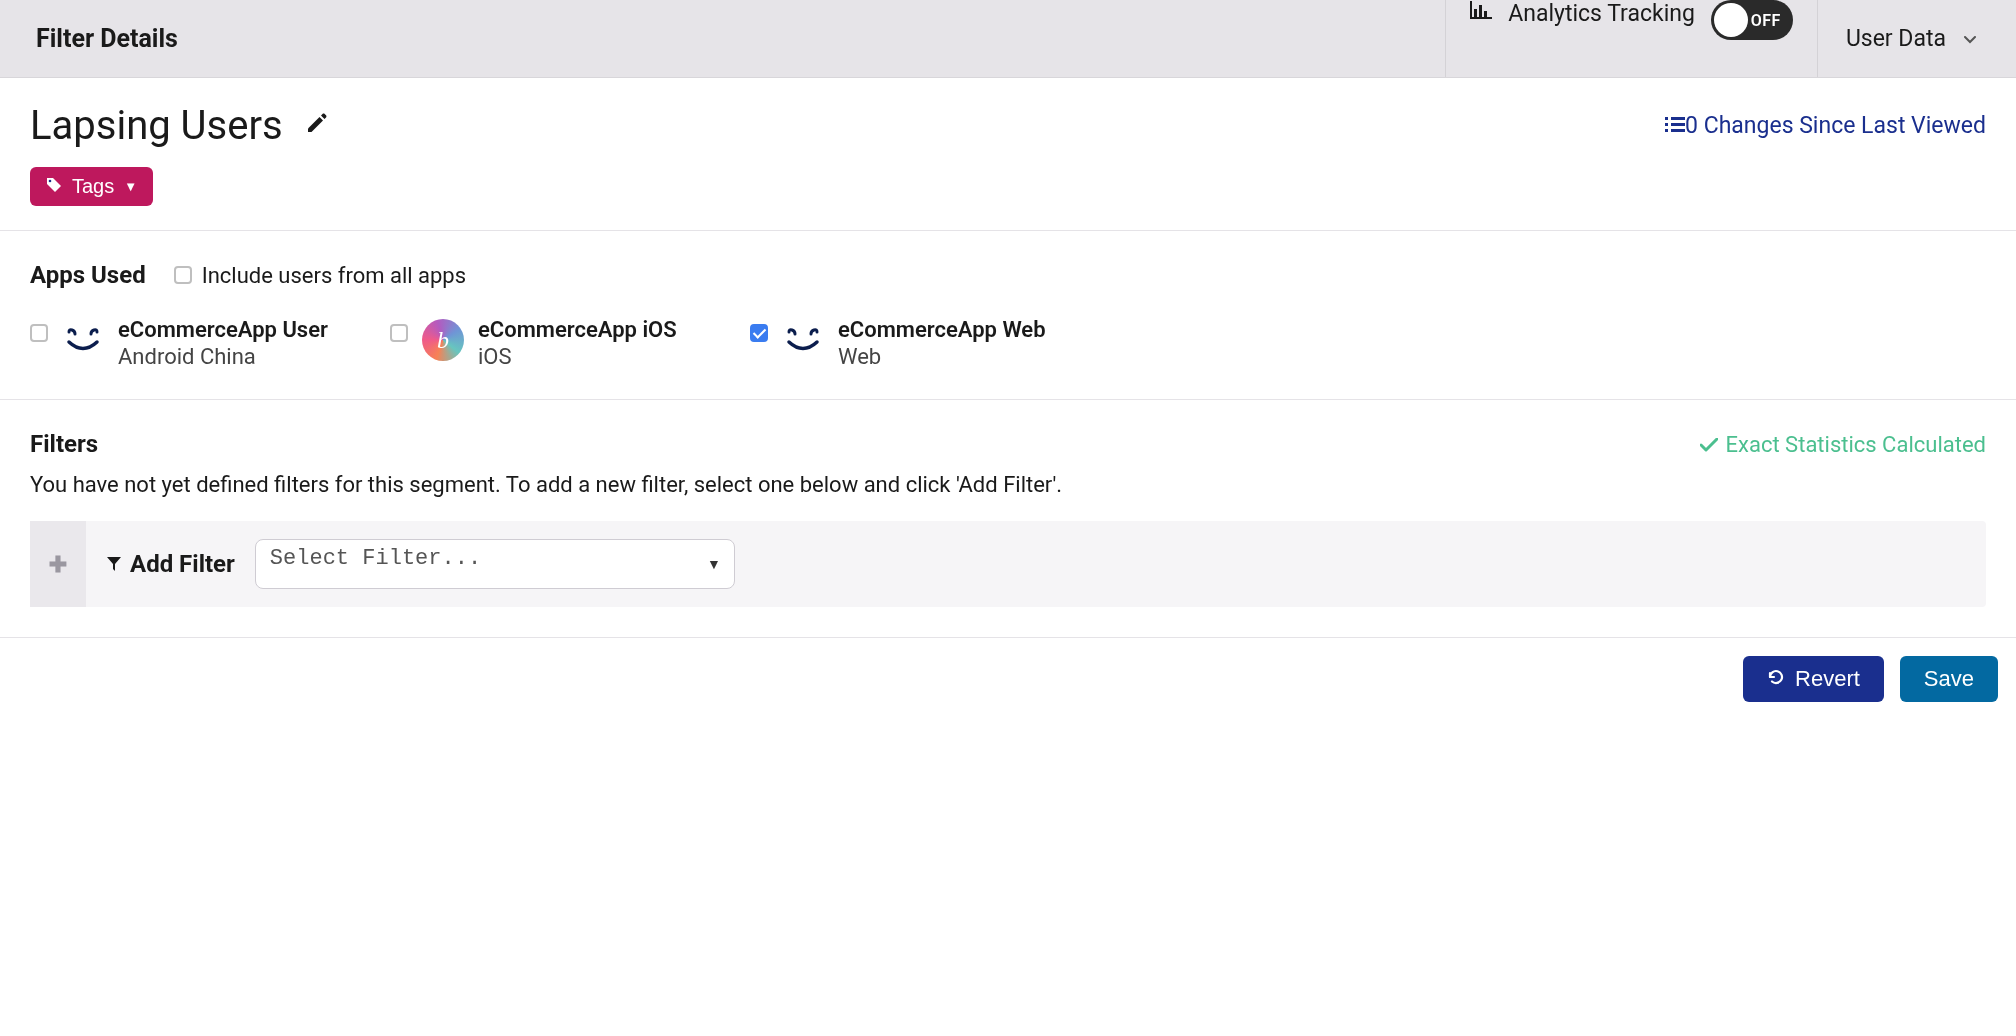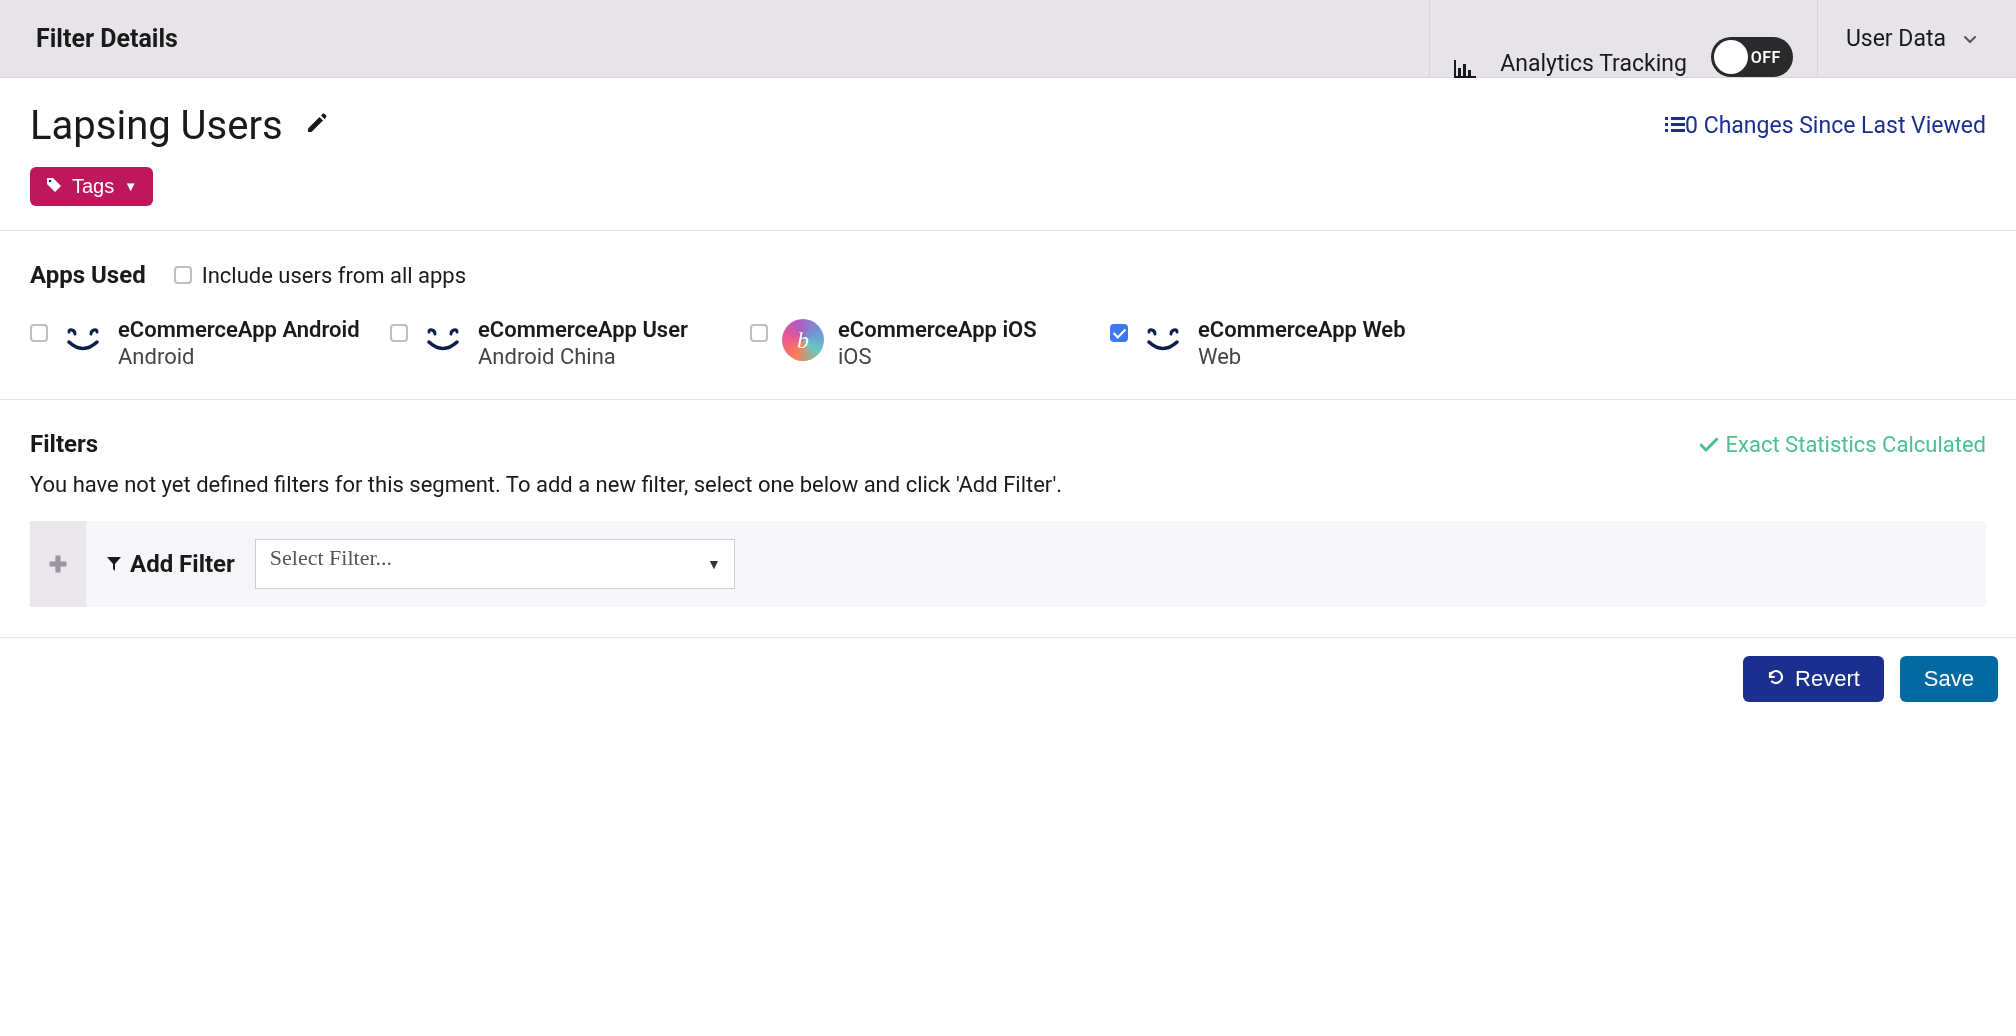--- a/index.html
+++ b/index.html
@@ -17,22 +17,22 @@
     padding: 0 10px 0 36px;
     border-bottom: 1px solid #d8d6da;
   }
   .top-title {
     font-weight: 700;
     font-size: 25px;
     flex: 1;
   }
   .tracking-section {
     display: flex;
-    align-items: flex-end;
-    gap: 24px;
+    align-items: flex-start;
+    gap: 16px;
     padding: 0 24px;
     height: 100%;
     border-left: 1px solid #d4d2d6;
     border-right: 1px solid #d4d2d6;
     margin-left: 36px;
   }
   .tracking-label {
     font-size: 23px;
   }
   .chart-icon {
@@ -227,26 +227,26 @@
     display:flex; align-items:center; gap:8px;
   }
   .select-wrap {
     position:relative;
     width:480px;
   }
   .select-input {
     width:100%;
     height:50px;
     border:1px solid #cfccd3;
-    border-radius:0;
+    border-radius:8px;
     background:#fff;
     padding:0 44px 12px 14px;
     font-size:22px;
     color:#555;
-    font-family:Liberation Serif, serif;
+    font-family:Liberation Mono, monospace;
     text-align:left;
     cursor:pointer;
   }
   .select-caret {
     position:absolute; right:14px; top:50%; transform:translateY(-50%);
     font-size:14px; color:#333;
     pointer-events:none;
   }
 
   .footer {
@@ -346,34 +346,20 @@
       <div class="app-item">
         <div class="app-check-col"><label style="cursor: pointer;"><span class="checkbox"></span></label></div>
         <div class="app-icon smile-icon">
           <svg width="42" height="42" viewBox="0 0 42 42">
             <path d="M7 13 Q7 10 10 11 Q13 12 13 15" stroke="#0b1d4d" stroke-width="3" fill="none" stroke-linecap="round"></path>
             <path d="M29 15 Q29 12 32 11 Q35 10 35 13" stroke="#0b1d4d" stroke-width="3" fill="none" stroke-linecap="round"></path>
             <path d="M7 23 Q21 36 35 23" stroke="#0b1d4d" stroke-width="3.5" fill="none" stroke-linecap="round"></path>
           </svg>
         </div>
         <div class="app-texts">
-          <div class="app-name">eCommerceApp Android</div>
-          <div class="app-platform">Android</div>
-        </div>
-      </div>
-      <div class="app-item">
-        <div class="app-check-col"><label style="cursor: pointer;"><span class="checkbox"></span></label></div>
-        <div class="app-icon smile-icon">
-          <svg width="42" height="42" viewBox="0 0 42 42">
-            <path d="M7 13 Q7 10 10 11 Q13 12 13 15" stroke="#0b1d4d" stroke-width="3" fill="none" stroke-linecap="round"></path>
-            <path d="M29 15 Q29 12 32 11 Q35 10 35 13" stroke="#0b1d4d" stroke-width="3" fill="none" stroke-linecap="round"></path>
-            <path d="M7 23 Q21 36 35 23" stroke="#0b1d4d" stroke-width="3.5" fill="none" stroke-linecap="round"></path>
-          </svg>
-        </div>
-        <div class="app-texts">
           <div class="app-name">eCommerceApp User</div>
           <div class="app-platform">Android China</div>
         </div>
       </div>
       <div class="app-item">
         <div class="app-check-col"><label style="cursor: pointer;"><span class="checkbox"></span></label></div>
         <div class="app-icon">
           <div class="grad-icon">b</div>
         </div>
         <div class="app-texts">

